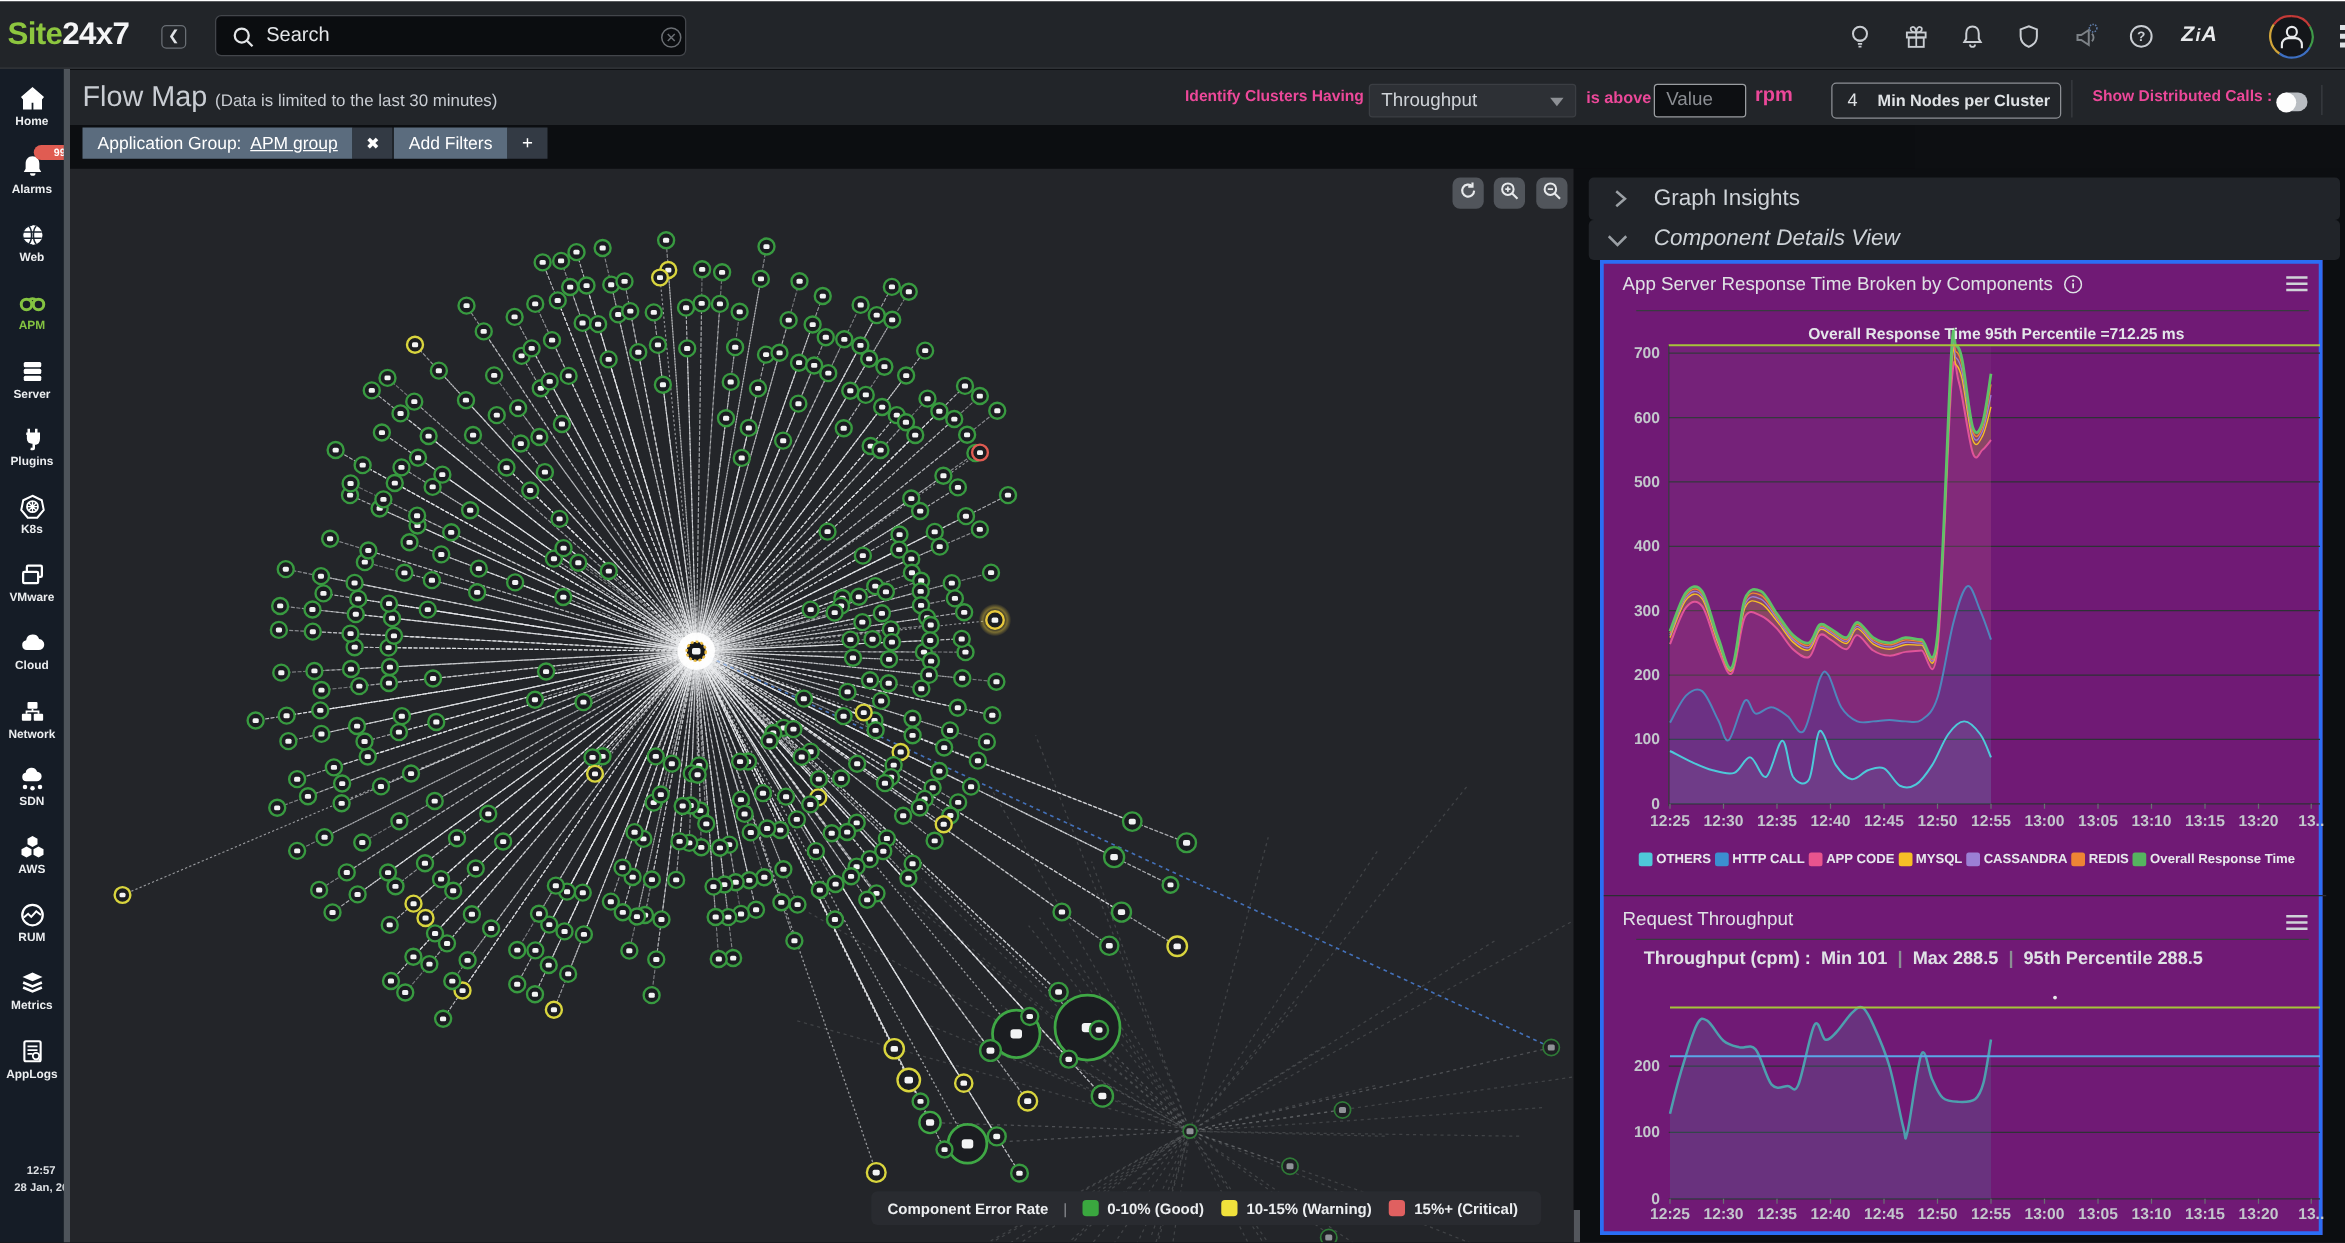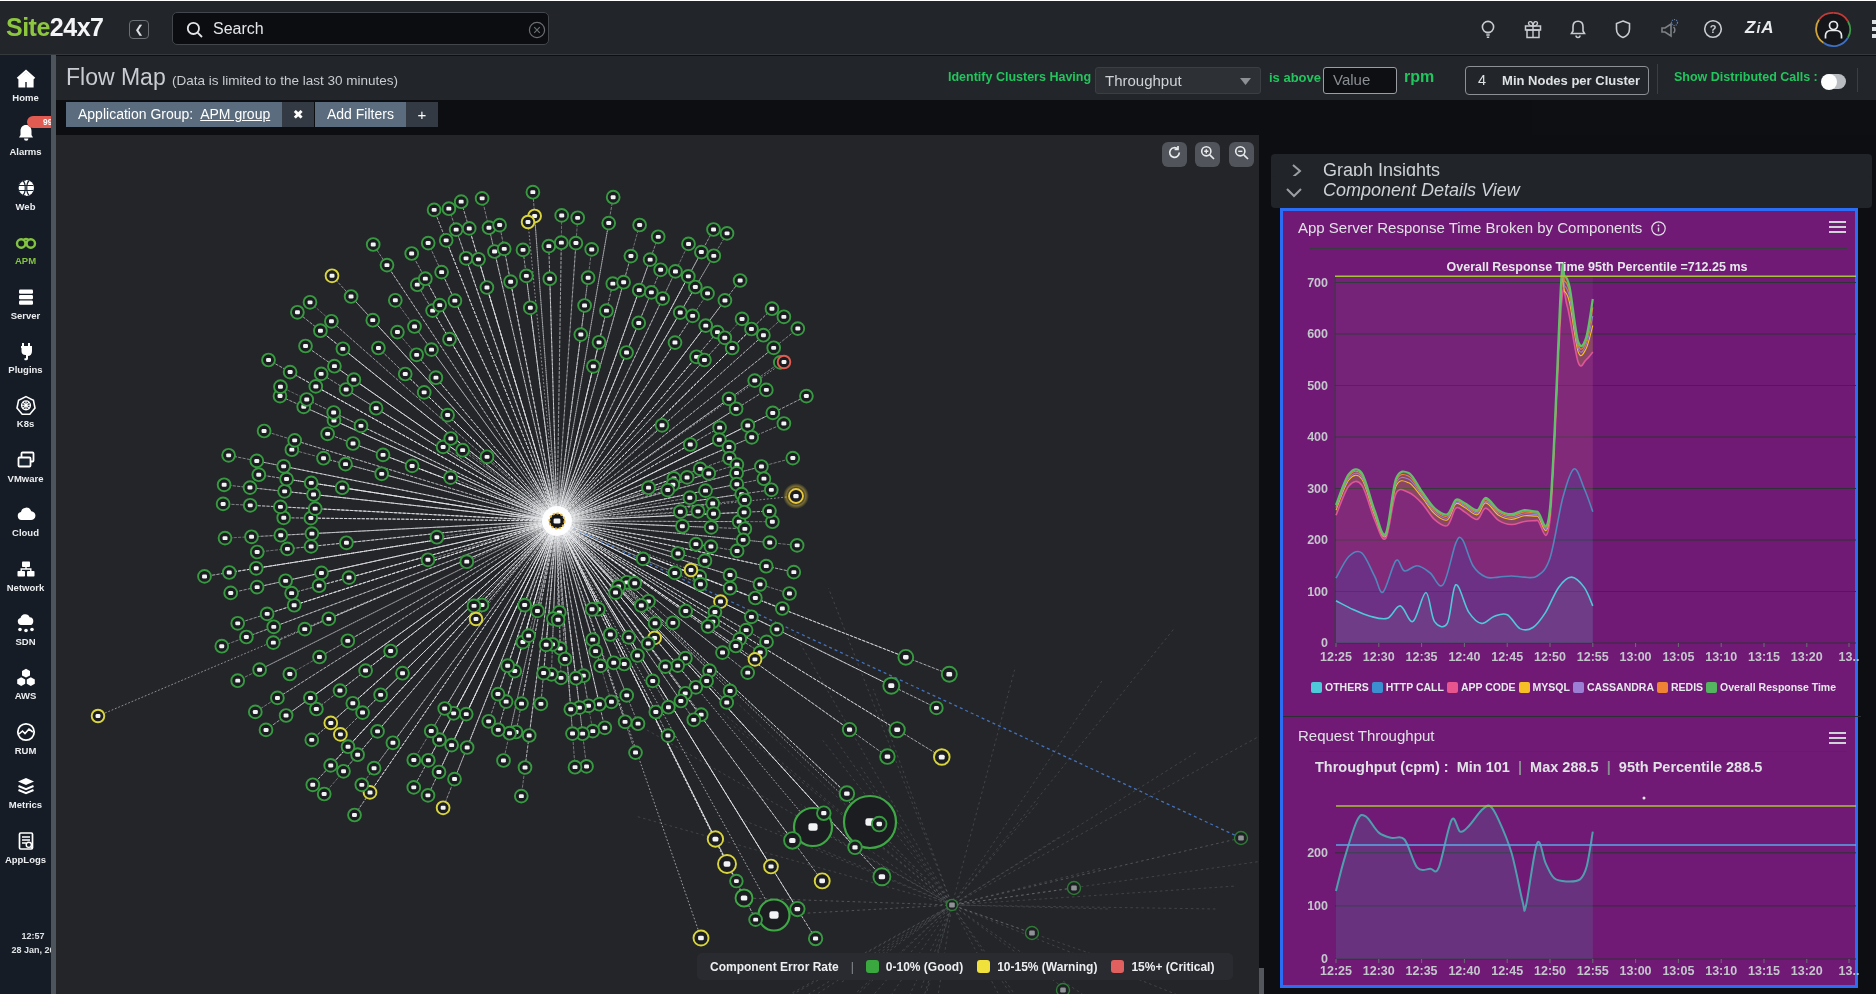--- a/index.html
+++ b/index.html
@@ -15,21 +15,21 @@
 .sbl { font-size:9.5px; font-weight:bold; margin-top:2px; }
 .badge99 { position:absolute; left:27px; top:-6px; background:#e05c52; color:#fff; font-size:8.5px; font-weight:bold; border-radius:7px; padding:1px 16px; }
 .sbtime { position:absolute; left:0; top:875px; width:66px; text-align:center; font-size:9px; font-weight:bold; color:#dfe2e5; line-height:1.5; }
 .titlerow { position:absolute; left:56px; top:56px; width:1820px; height:44px; background:#222529;padding-left:39px; }
 .pagetitle { position:absolute; left:10px; top:8px; font-size:23px; color:#c9cdd3; }
 .pagesub { font-size:13.5px; color:#c9cdd3; }
 .chiprow { position:absolute; left:56px; top:100px; width:1476px; height:35px; background:#0c0e11; }
 .chip { position:absolute; top:2px; height:25px; display:flex; }
 .chipmain { background:#5b6c7e; color:#fff; font-size:14px; line-height:25px; padding:0 12px; }
 .chipx { background:#333a44; color:#fff; font-size:13px; line-height:25px; width:32px; text-align:center; }
-.tools { position:absolute; top:0; height:44px; font-size:13.5px; font-weight:bold; color:#22c55e; }
+.tools { position:absolute; top:0; height:44px; font-size:13.5px; font-weight:bold; color:#ec4899; }
 .canvas { position:absolute; left:56px; top:135px; width:1203px; height:859px; background:#232529; overflow:hidden; }
 .mapbtn { position:absolute; top:7px; width:25px; height:25px; background:#51555b; border-radius:6px; }
 .mapbtn svg { display:block; margin:3px auto; }
 .maplegend { position:absolute; left:641px; top:818px; width:536px; height:27px; background:#292b30; border-radius:5px; display:flex; align-items:center; font-size:12px; font-weight:bold; color:#eceef0; white-space:nowrap; }
 .sq { width:13px; height:13px; border-radius:3px; display:inline-block; margin:0 7px 0 0; flex:none; }
 .rpanel { position:absolute; left:1259px; top:135px; width:617px; height:859px; background:#0c0e11; }
 .card { position:absolute; left:12px; width:601px; background:#212429; border-radius:4px; }
 .cardtitle { font-size:18px; color:#ced3d8; }
 .bluebox { position:absolute; left:21px; top:73px; width:578px; height:780px; border:3px solid #2b6ef5; background:#701a75; }
 .ctitle { position:absolute; font-size:15px; color:#dfe2e5; }
@@ -1633,21 +1633,21 @@
     <span class="sq" style="background:#3aa73f"></span>
       <span>0-10% (Good)</span>
     <span class="sq" style="background:#f0e13c;margin-left:14px"></span>
       <span>10-15% (Warning)</span>
     <span class="sq" style="background:#e06060;margin-left:14px"></span>
       <span>15%+ (Critical)</span>
   </div>
 </div>
 
 <div class="rpanel">
-  <div class="card" style="top:19px;height:34px;">
+  <div class="card" style="top:7px;height:34px;">
     <svg style="position:absolute;left:17px;top:9px" width="16" height="16" viewBox="0 0 16 16">
         <path d="M5 2 L12 8 L5 14" fill="none" stroke="#9ba0a5" stroke-width="2"></path>
       </svg>
     <div class="cardtitle" style="position:absolute;left:52px;top:6px">Graph Insights</div>
   </div>
   <div class="card" style="top:41px;height:32px;font-style:italic;">
     <svg style="position:absolute;left:14px;top:10px" width="18" height="14" viewBox="0 0 18 14">
         <path d="M2 3 L9 10 L16 3" fill="none" stroke="#9ba0a5" stroke-width="2"></path>
       </svg>
     <div class="cardtitle" style="position:absolute;left:52px;top:4px">Component Details View</div>

